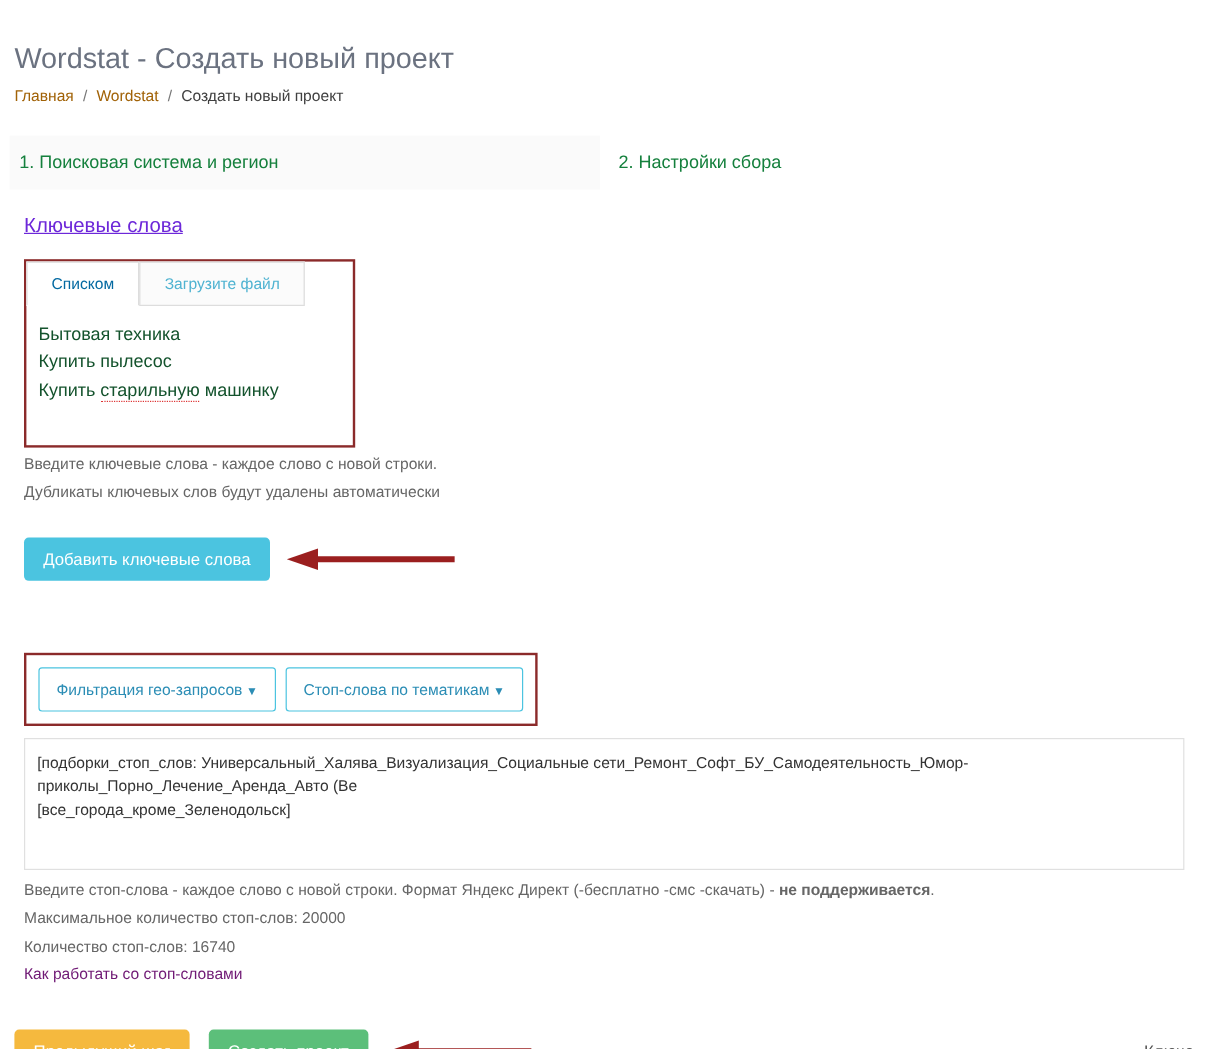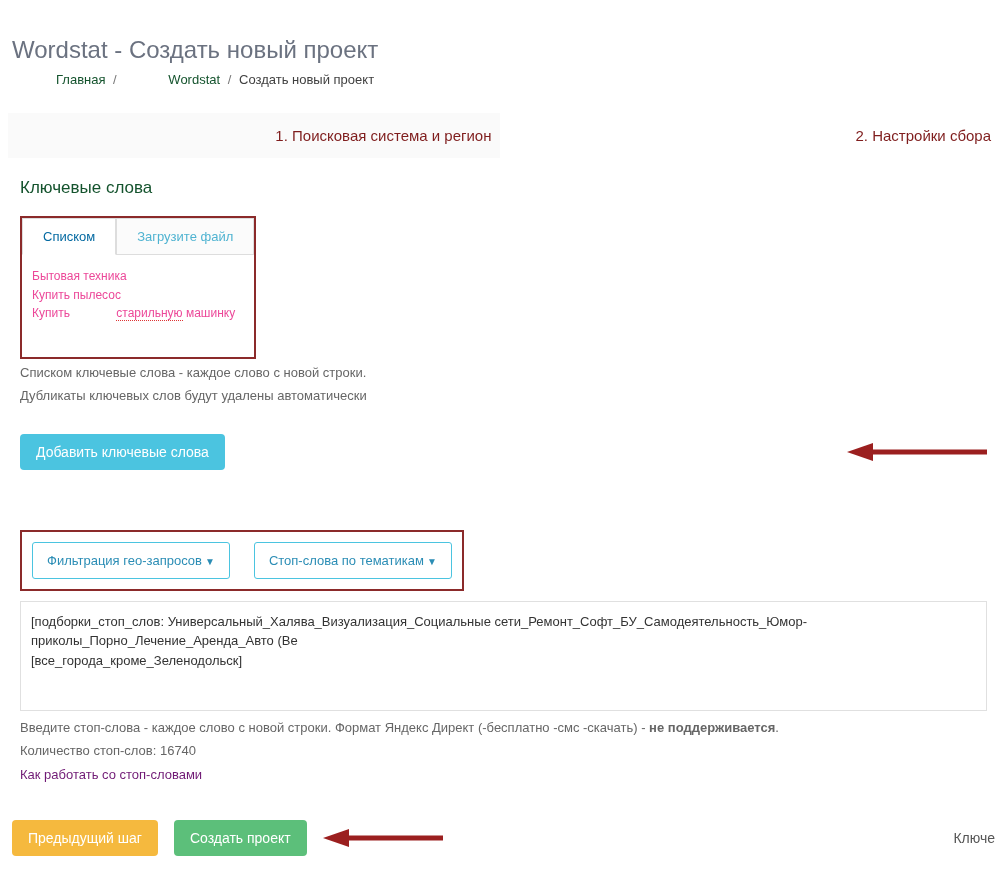--- a/index.html
+++ b/index.html
@@ -14,75 +14,75 @@
   font-size: 24px;
   font-weight: 400;
   color: #6b7280;
   padding: 8px 12px 4px;
   margin-top: 28px;
 }
 .breadcrumb {
   padding: 4px 12px 14px;
   font-size: 13px;
 }
-.breadcrumb a { color: #14532d; text-decoration: none; margin-left: 44px; }
+.breadcrumb a { color: #a16207; text-decoration: none; }
 .breadcrumb .sep { color: #777; margin: 0 4px; }
 .breadcrumb .current { color: #404040; }
 .tabs {
   display: flex;
   gap: 8px;
   margin: 12px 8px 0;
 }
 .tab {
   flex: 1;
-  text-align: right;
+  text-align: left;
   padding: 14px 8px;
   font-size: 15px;
-  color: #7f1d1d;
+  color: #15803d;
   background: #fafafa;
   cursor: pointer;
 }
 .tab.active { background: #fff; }
 .content {
   background: #fff;
   padding: 20px;
 }
 .section-title {
   font-size: 17px;
   font-weight: 400;
-  color: #14532d;
+  color: #6d28d9;
   margin-bottom: 18px;
+  text-decoration: underline;
 }
 .sub {
   border: 2px solid #8b2a2a;
   display: inline-block;
   vertical-align: top;
 }
 .sub-tabs {
   display: flex;
 }
 .sub-tab {
   padding: 10px 20px;
   font-size: 13px;
   cursor: pointer;
   border: 1px solid #ddd;
   background: #fff;
 }
 .sub-tab.active { color: #0369a1; border-bottom: 1px solid #fff; }
 .sub-tab.inactive { color: #4fb3d1; background: #fbfbfb; text-align: center; }
 .kw-box {
-  width: 232px;
+  width: 272px;
   padding: 12px 10px 34px;
-  font-size: 12px;
+  font-size: 15px;
   line-height: 1.55;
-  color: #ec4899;
+  color: #14532d;
 }
 .underline-err {
   border-bottom: 1px dotted #d33;
-  margin-left: 43px;
 }
 .help-text {
   font-size: 13px;
   color: #666;
   line-height: 1.5;
   margin-top: 4px;
 }
 .btn {
   display: inline-block;
   padding: 10px 16px;
@@ -96,30 +96,30 @@
 .btn-outline {
   background: #fff;
   border: 1px solid #4bc4e0;
   color: #2b8db5;
   padding: 10px 14px;
   font-size: 13px;
   border-radius: 3px;
 }
 .btn-yellow { background: #f5b93e; }
 .btn-green { background: #5cbf7a; }
-.btn-row { margin-top: 28px; display: flex; align-items: center; gap: 14px; justify-content: space-between; }
+.btn-row { margin-top: 28px; display: flex; align-items: center; gap: 14px; }
 .arrow {
   display: inline-block;
 }
 .arrow svg { display: block; }
 .stop-section { margin-top: 60px; }
 .dropdown-row {
   border: 2px solid #8b2a2a;
   display: inline-flex;
-  gap: 24px;
+  gap: 8px;
   padding: 10px 10px;
 }
 .stop-textarea {
   width: 100%;
   min-height: 110px;
   border: 1px solid #e0e0e0;
   padding: 10px;
   font-size: 13px;
   color: #333;
   font-family: inherit;
@@ -170,21 +170,21 @@
     </div>
     <div class="kw-box">
       <div>Бытовая техника</div>
       <div>Купить пылесос</div>
       <div>
         <span>Купить </span><span class="underline-err">старильную</span><span> машинку</span>
       </div>
     </div>
   </div>
 
-  <div class="help-text">Списком ключевые слова - каждое слово с новой строки.</div>
+  <div class="help-text">Введите ключевые слова - каждое слово с новой строки.</div>
   <div class="help-text">Дубликаты ключевых слов будут удалены автоматически</div>
 
   <div class="btn-row">
     <button class="btn btn-cyan">Добавить ключевые слова</button>
     <span class="arrow">
       <svg width="140" height="24" viewBox="0 0 140 24">
         <line x1="140" y1="12" x2="22" y2="12" stroke="#9b1f1f" stroke-width="5"></line>
         <polygon points="0,12 26,3 26,21" fill="#9b1f1f"></polygon>
       </svg>
     </span>
@@ -201,20 +201,21 @@
         <span>Стоп-слова по тематикам</span><span class="caret-down">▼</span>
       </button>
     </div>
 
     <textarea class="stop-textarea" style="">[подборки_стоп_слов: Универсальный_Халява_Визуализация_Социальные сети_Ремонт_Софт_БУ_Самодеятельность_Юмор-приколы_Порно_Лечение_Аренда_Авто (Ве
 [все_города_кроме_Зеленодольск]</textarea>
 
     <div class="help-text">
       <span>Введите стоп-слова - каждое слово с новой строки. Формат Яндекс Директ (-бесплатно -смс -скачать) - </span><span class="strong">не поддерживается</span><span>.</span>
     </div>
+    <div class="help-text">Максимальное количество стоп-слов: 20000</div>
     <div class="help-text">Количество стоп-слов: 16740</div>
     <div class="help-text"><span class="link-text">Как работать со стоп-словами</span></div>
   </div>
 
 </div>
 
 <div class="footer-bar">
   <button class="btn btn-yellow">Предыдущий шаг</button>
   <button class="btn btn-green">Создать проект</button>
   <span class="arrow">

